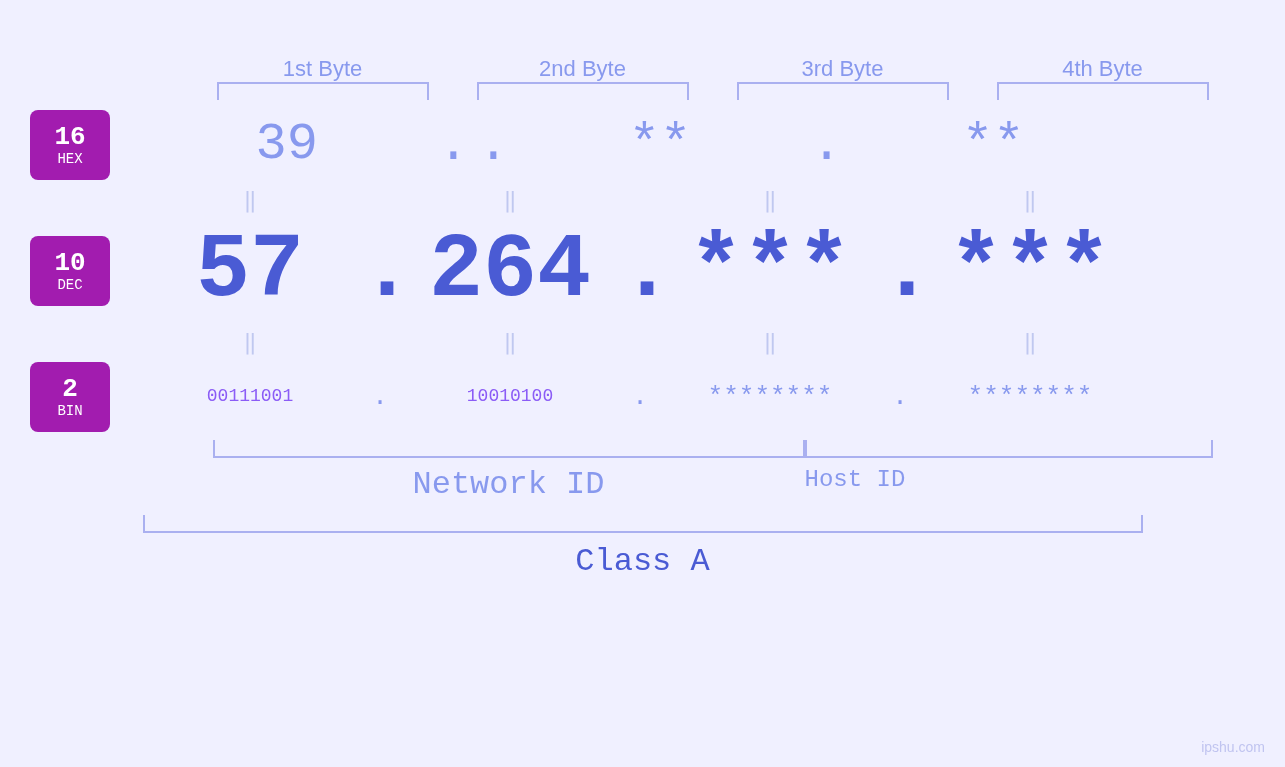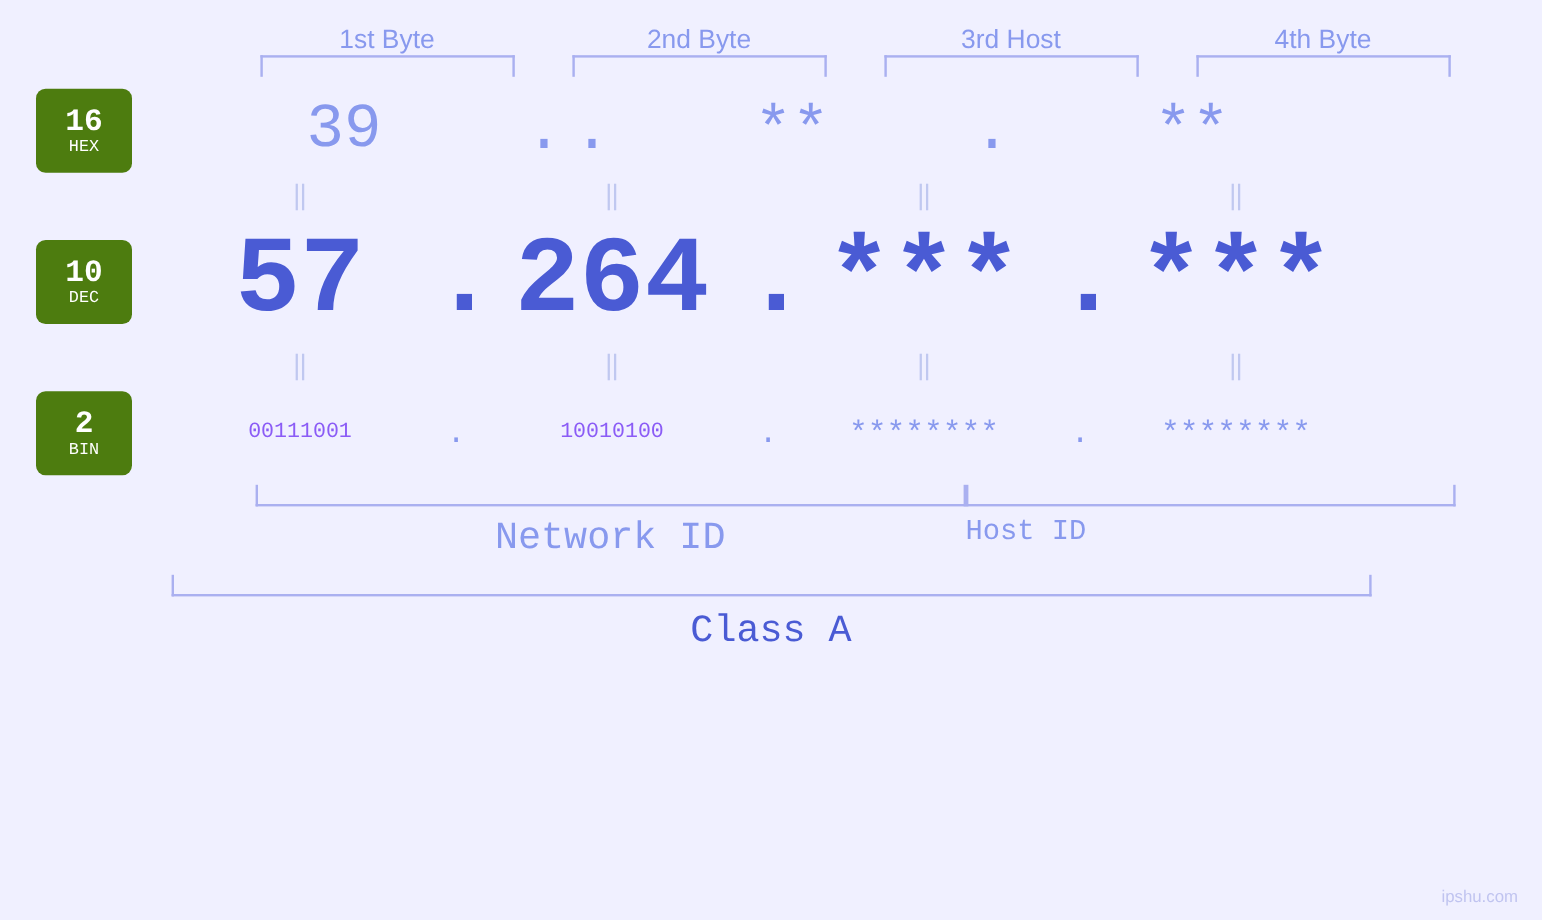--- a/index.html
+++ b/index.html
@@ -22,33 +22,34 @@
       padding-top: 20px;
     }
 
     .byte-col-header {
       flex: 1;
       text-align: center;
       font-size: 22px;
       color: #8899ee;
       font-family: Arial, sans-serif;
       font-weight: normal;
+      margin-top: 36px;
     }
 
     .bracket {
       flex: 1;
       height: 18px;
       border-top: 2px solid #aab0f0;
       border-left: 2px solid #aab0f0;
       border-right: 2px solid #aab0f0;
       margin: 0 4px;
     }
 
     .base-badge {
-      background: #4d7c0f;
+      background: #a21caf;
       color: white;
       border-radius: 8px;
       width: 80px;
       height: 70px;
       display: flex;
       flex-direction: column;
       align-items: center;
       justify-content: center;
       margin: 0;
     }
@@ -164,21 +165,21 @@
 <body>
 
 <div class="container">
 
   <div style="display:flex; width:1140px; margin-left:0px; margin-bottom:0px;">
     <div style="width:140px; flex:none;"></div>
     <div class="byte-col-header cell">1st Byte</div>
     <div class="equals-dot-spacer"></div>
     <div class="byte-col-header cell">2nd Byte</div>
     <div class="equals-dot-spacer"></div>
-    <div class="byte-col-header cell">3rd Host</div>
+    <div class="byte-col-header cell">3rd Byte</div>
     <div class="equals-dot-spacer"></div>
     <div class="byte-col-header cell">4th Byte</div>
   </div>
 
   <div style="display:flex; width:1140px; margin-bottom:10px;">
     <div style="width:140px; flex:none;"></div>
     <div class="bracket" style="margin:0 4px;"></div>
     <div style="width:40px; flex:none;"></div>
     <div class="bracket" style="margin:0 4px;"></div>
     <div style="width:40px; flex:none;"></div>

